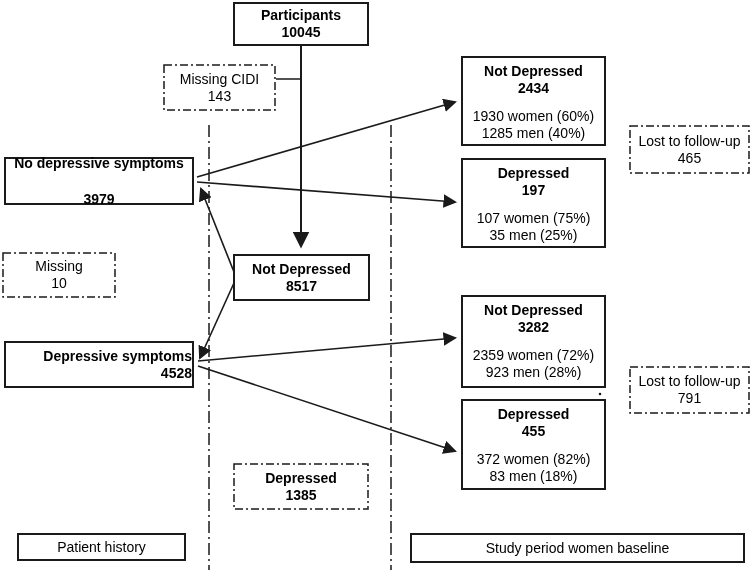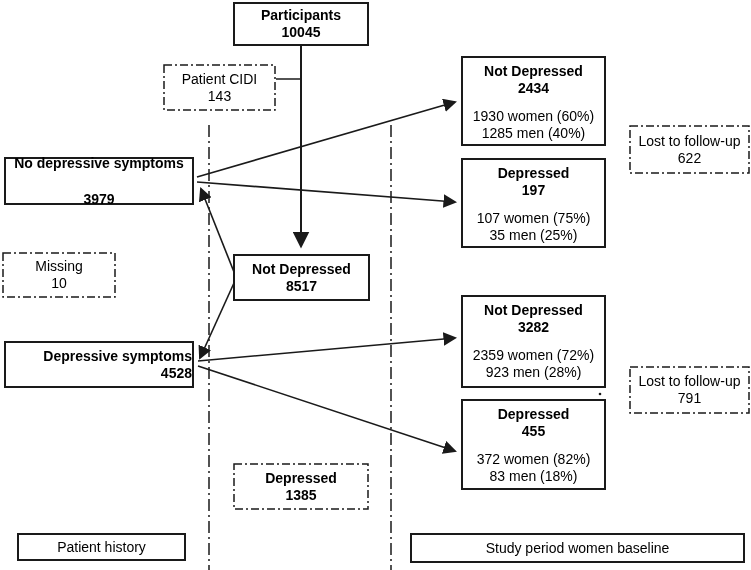--- a/index.html
+++ b/index.html
@@ -87,21 +87,21 @@
 
     <circle cx="600" cy="394" r="1.3" fill="#1a1a1a"></circle>
   </svg>
 
   <div class="box b-participants">
     <span class="t-title">Participants</span>
     <span class="t-count">10045</span>
   </div>
 
   <div class="box dashed b-missing-cidi">
-    <span class="t-plain">Patient CIDI</span>
+    <span class="t-plain">Missing CIDI</span>
     <span class="t-plain">143</span>
   </div>
 
   <div class="box b-no-dep">
     <span class="t-title">No depressive symptoms</span>
     <span class="t-count">3979</span>
   </div>
 
   <div class="box dashed b-missing">
     <span class="t-plain">Missing</span>
@@ -146,21 +146,21 @@
 
   <div class="box stats b-d455">
     <span class="t-title">Depressed</span>
     <span class="t-count">455</span>
     <span class="t-plain stat-women">372 women (82%)</span>
     <span class="t-plain">83 men (18%)</span>
   </div>
 
   <div class="box dashed b-lost622">
     <span class="t-plain">Lost to follow-up</span>
-    <span class="t-plain">622</span>
+    <span class="t-plain">465</span>
   </div>
 
   <div class="box dashed b-lost791">
     <span class="t-plain">Lost to follow-up</span>
     <span class="t-plain">791</span>
   </div>
 
   <div class="box b-patient">
     <span class="lane-label">Patient history</span>
   </div>

